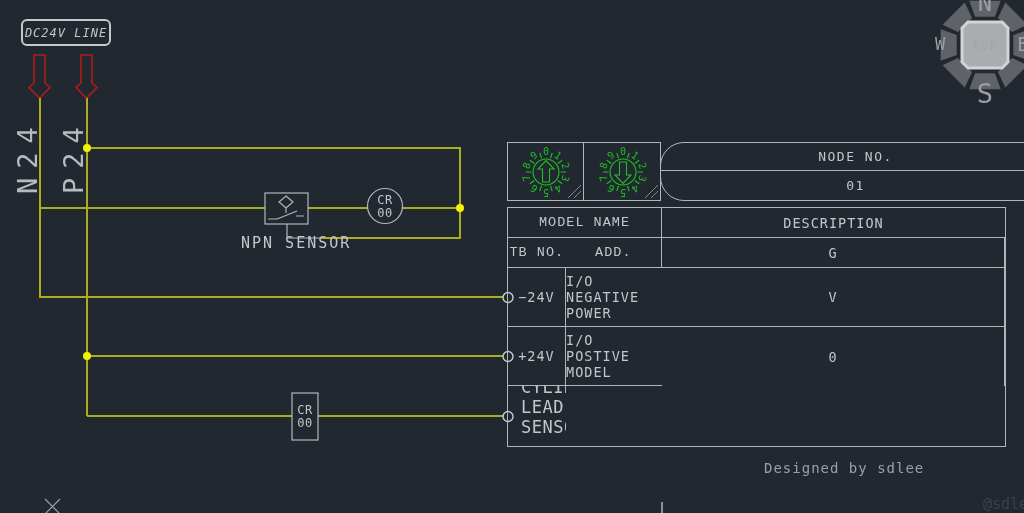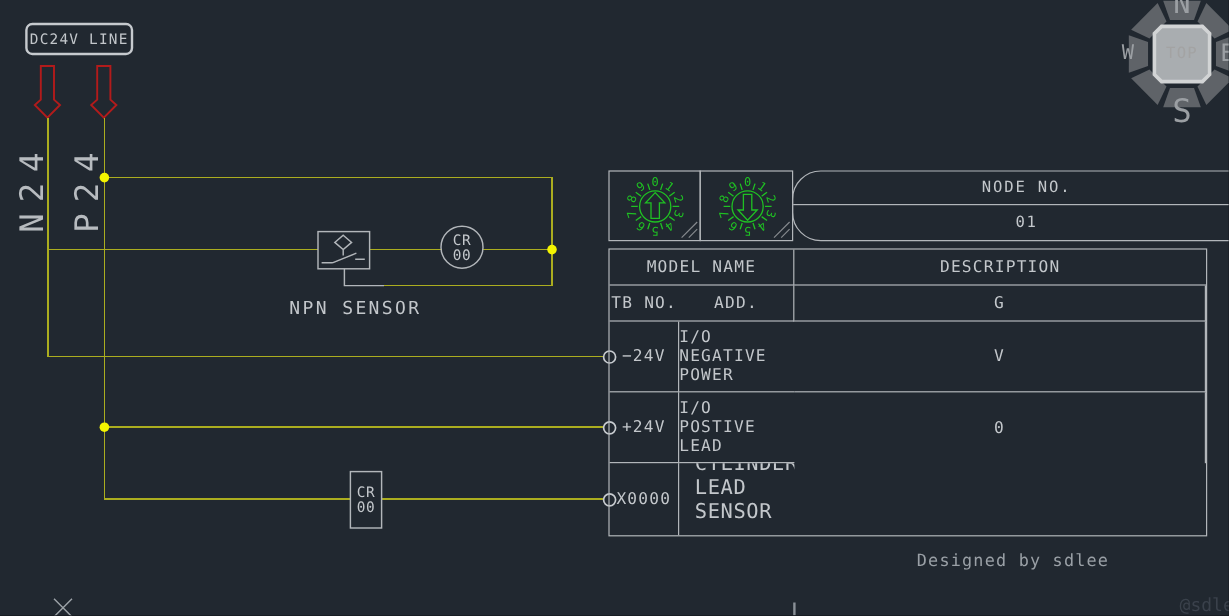--- a/index.html
+++ b/index.html
@@ -3,39 +3,39 @@
 <meta charset="utf-8">
 <style>
   html,body{margin:0;padding:0;background:#14181d;}
   #canvas{position:relative;width:1024px;height:513px;background:#212830;overflow:hidden;
           font-family:"DejaVu Sans Mono",monospace;}
   svg{position:absolute;left:0;top:0;}
   .abs{position:absolute;}
   .cadtext{color:#c3c7cb;white-space:nowrap;}
   
   .dcbox{left:21px;top:19px;width:86px;height:23px;border:2px solid #c6cace;border-radius:6px;
-         display:flex;align-items:center;justify-content:center;font-size:12px;letter-spacing:1px;}
+         display:flex;align-items:center;justify-content:center;font-size:12px;letter-spacing:1px;font-style:italic;}
   
   .vlabel{transform:translate(-50%,-50%) rotate(-90deg);font-size:27px;letter-spacing:9px;
           color:#b7bbbf;white-space:nowrap;}
-  .npnlabel{left:241px;top:248px;font-size:15px;letter-spacing:2px;}
+  .npnlabel{left:241px;top:234px;font-size:15px;letter-spacing:2px;}
   .coiltext{transform:translate(-50%,-50%);text-align:center;font-size:12px;line-height:13px;letter-spacing:.5px;}
   
   .box{position:absolute;border:1px solid #b2b6ba;box-sizing:border-box;}
   .nodebox{left:660px;top:142px;width:391px;height:59px;display:grid;grid-template-rows:28px 1fr;border-radius:24px;}
   .nodebox>div{display:flex;align-items:center;justify-content:center;font-size:13px;letter-spacing:1.5px;color:#c3c7cb;}
   .nodebox>div:first-child{border-bottom:1px solid #b2b6ba;}
   .rot1{left:507px;top:142px;width:77px;height:59px;}
   .rot2{left:583px;top:142px;width:78px;height:59px;}
   .iotable{left:507px;top:207px;width:499px;height:240px;border:1px solid #b2b6ba;box-sizing:border-box;
            display:grid;grid-template-columns:58px 96px 343px;grid-template-rows:30px 30px 59px 59px 1fr;position:absolute;}
   .c{border-right:1px solid #b2b6ba;border-bottom:1px solid #b2b6ba;display:flex;align-items:center;
      justify-content:center;color:#c3c7cb;font-size:13.5px;letter-spacing:1px;overflow:hidden;}
   .nr{border-right:none;} .nb{border-bottom:none;}
-  .span2{grid-column:1/3;}
+  .span2{grid-column:1/3;font-family:Liberation Mono, monospace;}
   .tbhdr{justify-content:flex-start;padding:0;}
   .tbhdr span{display:inline-flex;justify-content:center;}
   .desc-big{justify-content:flex-start;align-items:flex-end;padding:0 0 9px 13px;font-size:17px;letter-spacing:.5px;}
   
   .designed{left:764px;top:460px;font-size:14px;letter-spacing:1px;color:#9aa0a6;}
   .wmark{left:983px;top:495px;font-size:15px;color:#3a414b;}
   
   .vcl{transform:translate(-50%,-50%);color:#9b9fa3;}
   .vtop{font-size:13px;letter-spacing:1px;color:#a3a3a3;}
 </style>
@@ -171,24 +171,23 @@
       <span style="width:58px;">TB NO.</span>
       <span style="width:96px;">ADD.</span>
     </div>
 
     <div class="c">G</div>
     <div class="c">−24V</div>
     <div class="c nr">I/O NEGATIVE POWER</div>
 
     <div class="c">V</div>
     <div class="c">+24V</div>
-    <div class="c nr">I/O POSTIVE LEAD</div>
+    <div class="c nr">I/O POSTIVE MODEL</div>
 
     <div class="c nb">0</div>
-    <div class="c nb">X0000</div>
     <div class="c nr nb desc-big">CYLINDER LEAD SENSOR</div>
   </div>
 
   <div class="abs vcl" style="left:985px;top:3px;font-size:24px;">N</div>
   <div class="abs vcl" style="left:940px;top:44px;font-size:17px;">W</div>
   <div class="abs vcl" style="left:985px;top:93px;font-size:27px;">S</div>
   <div class="abs vcl" style="left:1023px;top:44px;font-size:20px;">E</div>
   <div class="abs vcl vtop" style="left:985px;top:45px;">TOP</div>
 
   <div class="abs designed">Designed by sdlee</div>

